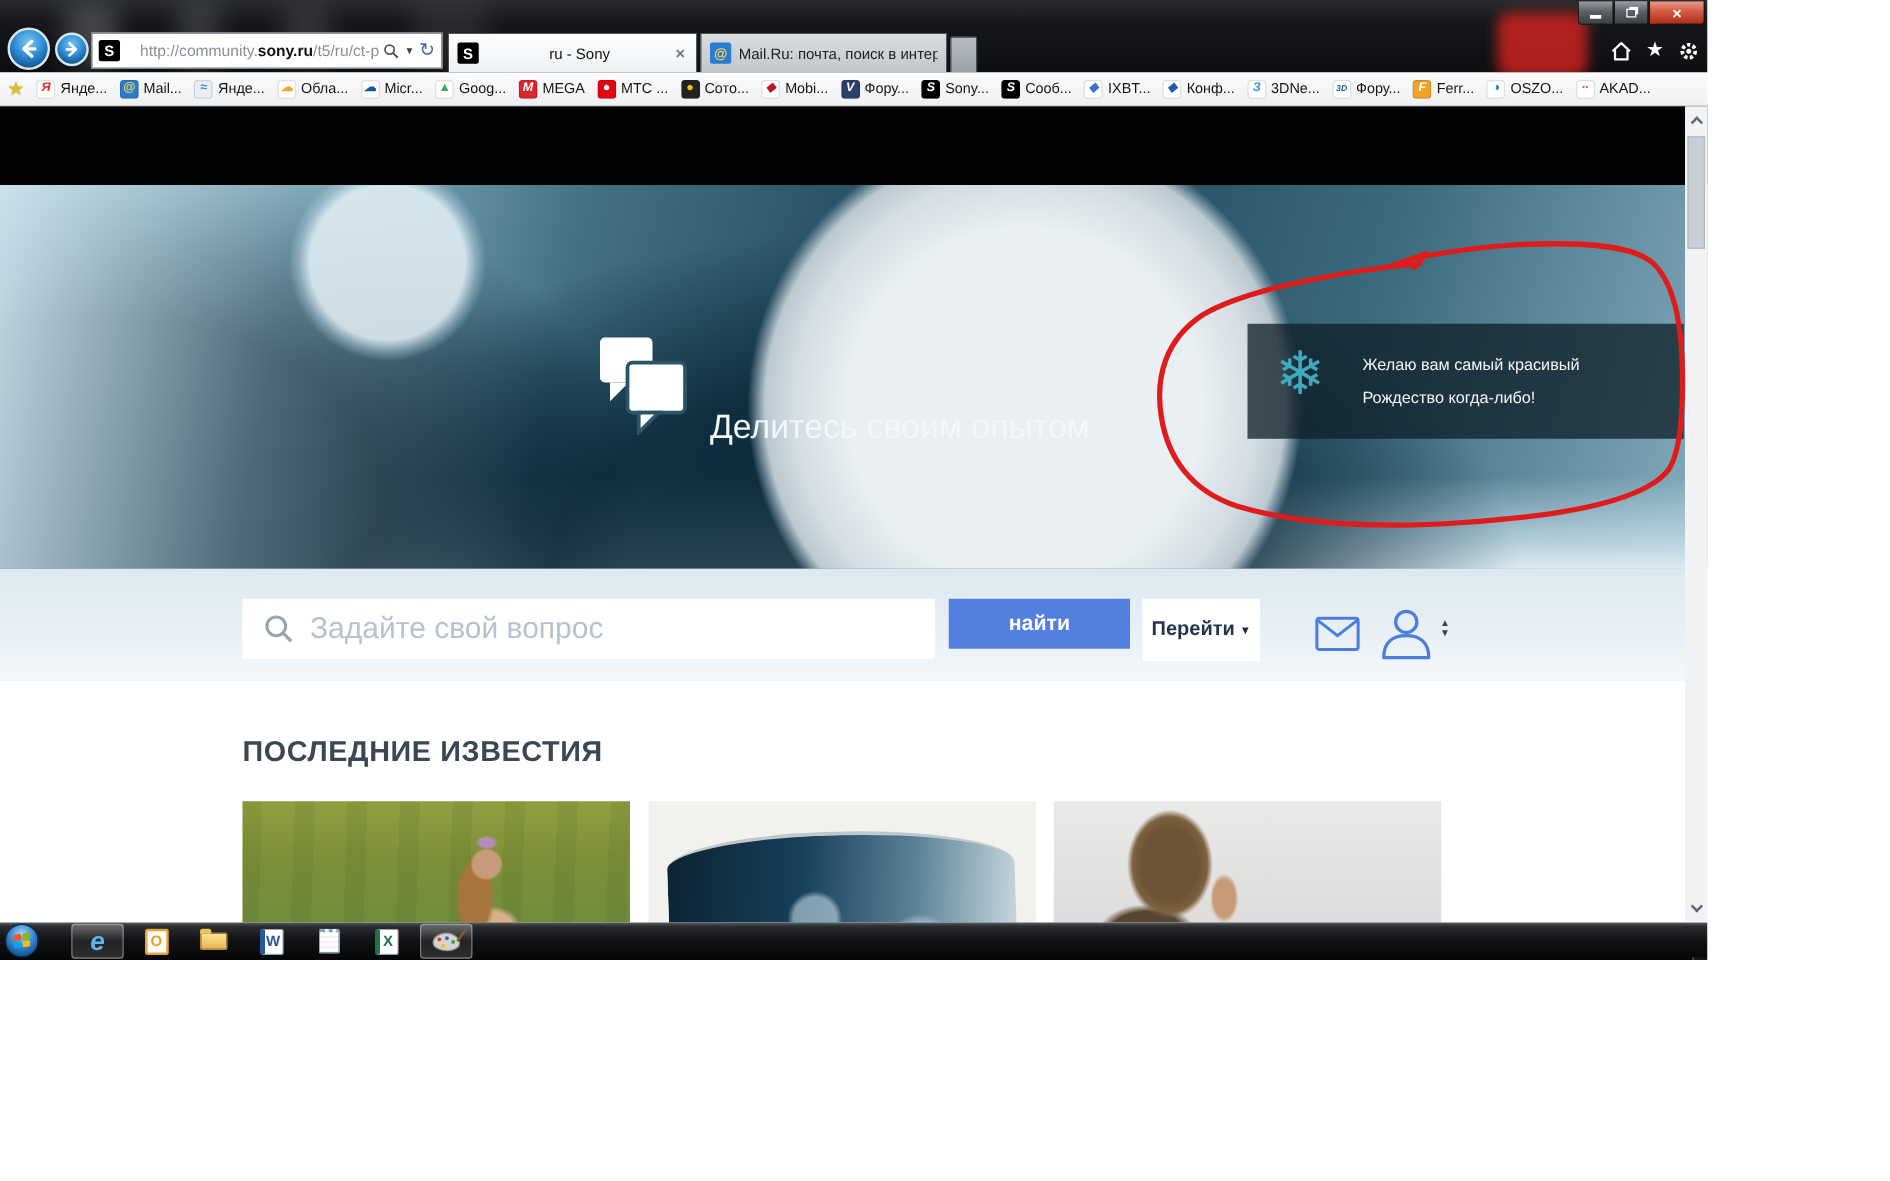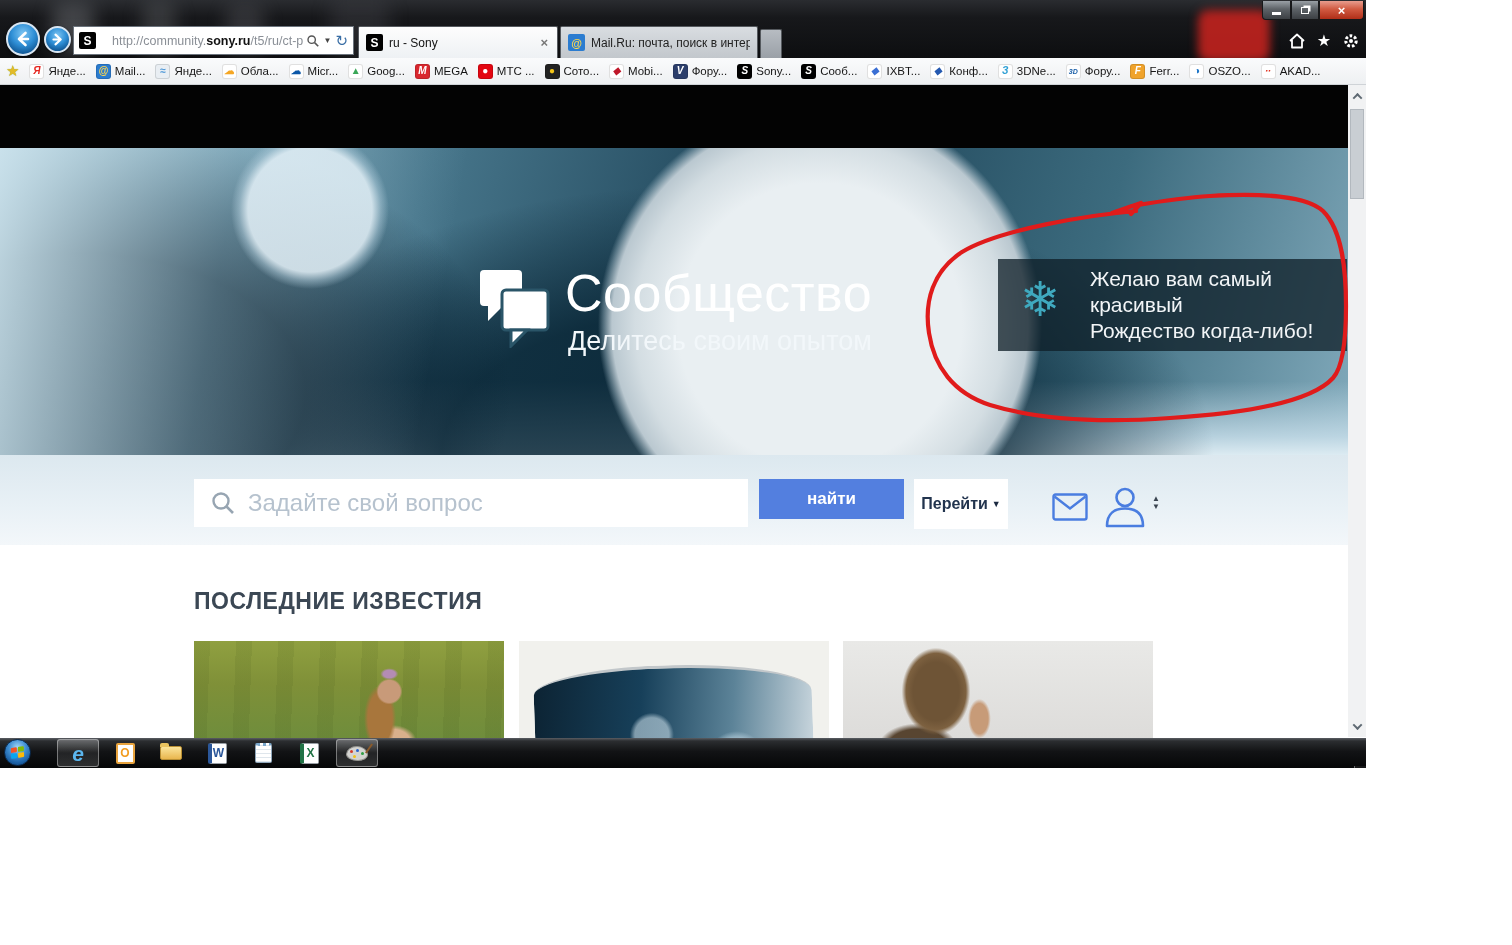--- a/index.html
+++ b/index.html
@@ -28,21 +28,21 @@
   .favicon.mail { background:#2b7cd0; color:#ffd74d; font-size:11px; }
   .urltext { font-size:12.5px; margin-left:16px; white-space:nowrap; overflow:hidden; flex:1; color:#8a8f96; }
   .urltext .bold { color:#111; font-weight:bold; }
   .addricons { display:flex; align-items:center; gap:4px; flex:none; color:#555; }
   .caretchar { font-size:8px; color:#444; }
   .refresh { font-size:15px; color:#3a6ea5; line-height:1; }
   .tab { position:absolute; top:26px; height:32px; display:flex; align-items:center; padding:0 7px;
     border:1px solid #55595e; border-bottom:none; border-radius:2px 2px 0 0; font-size:12px; }
   .tab.active { left:358px; width:200px; background:linear-gradient(180deg,#fdfdfd,#eef1f4); color:#111; z-index:2; }
   .tab.inactive { left:560px; width:198px; background:linear-gradient(180deg,#d9dde1,#c2c7cc); color:#222; }
-  .tabtitle { margin-left:6px; flex:1; white-space:nowrap; overflow:hidden; }
+  .tabtitle { margin-left:6px; flex:1; white-space:nowrap; overflow:hidden;text-align:center; }
   .tabclose { color:#777; font-size:13px; font-weight:bold; padding:0 2px; }
   .newtab { position:absolute; left:760px; top:29px; width:22px; height:29px; background:linear-gradient(180deg,#b7bcc2,#9aa0a7); border-radius:2px 2px 0 0; border:1px solid #55595e; border-bottom:none; }
   .winbtns { position:absolute; left:1262px; top:1px; display:flex; }
   .wbtn { height:19px; border:1px solid #17181a; border-top:none; display:flex; align-items:center; justify-content:center;
     background:linear-gradient(180deg,#9aa0a6 0%,#5d6267 45%,#3c4044 100%); }
   .wbtn.min { width:29px; border-radius:0 0 0 4px; }
   .wbtn.res { width:28px; }
   .wbtn.cls { width:45px; border-radius:0 0 4px 0; background:linear-gradient(180deg,#e89d8e 0%,#d15b42 45%,#b02e18 100%); color:#fff; font-size:13px; font-weight:bold; }
   .minbar { width:9px; height:3px; background:#fff; margin-top:7px; }
   .resbox { width:8px; height:7px; border:1px solid #fff; box-shadow:2px -2px 0 -0.5px #fff; }
@@ -82,21 +82,21 @@
       radial-gradient(ellipse 560px 300px at 52% 100%, rgba(9,38,54,0.85) 0 48%, rgba(0,0,0,0) 90%),
       linear-gradient(180deg, rgba(0,0,0,0) 76%, rgba(198,221,233,0.85) 94%, #dcebf2 100%),
       linear-gradient(105deg, #9cc3d2 0%, #47768b 30%, #1d4256 55%, #3c6b7e 78%, #86aebf 100%);
   }
   .bubbles-icon { position:absolute; left:478px; top:118px; }
   .herotitle { position:absolute; left:565px; top:115px; font-size:52px; color:#fff; letter-spacing:0.5px; }
   .herosub { position:absolute; left:568px; top:178px; font-size:27px; color:#f2f7fa; }
   .greeting { position:absolute; left:998px; top:111px; width:349px; height:92px; background:rgba(14,30,40,0.76);
     display:flex; align-items:center; }
   .snow { position:absolute; left:22px; top:17px; font-size:48px; line-height:1; }
-  .gtext { margin-left:92px; font-size:21px; color:#f2f5f7; line-height:26px; }
+  .gtext { margin-left:92px; font-size:13px; color:#f2f5f7; line-height:26px; }
 
   
   .searchband { position:absolute; left:0; top:455px; width:1366px; height:90px;
     background:linear-gradient(180deg,#dce8ef 0%,#e9f1f6 60%,#f3f7fa 100%); }
   .qinput { position:absolute; left:194px; top:24px; width:554px; height:48px; background:#fff; display:flex; align-items:center; padding-left:16px; }
   .qinput input { border:none; outline:none; flex:1; font-size:24px; color:#33404d; margin-left:12px; font-family:"Liberation Sans", sans-serif; background:transparent; }
   .qinput input::placeholder { color:#b6c2ce; }
   .findbtn { position:absolute; left:759px; top:24px; width:145px; height:40px; color:#fff; font-size:17px; font-weight:bold;
     display:flex; align-items:center; justify-content:center; cursor:pointer; }
   .gobtn { position:absolute; left:914px; top:24px; width:94px; height:50px; background:#fff; color:#22344e;
@@ -372,21 +372,20 @@
 
   <div class="hero">
     <svg class="bubbles-icon" width="74" height="82" viewBox="0 0 74 82">
       <rect x="2" y="4" width="42" height="36" rx="4" fill="#fff"></rect>
       <path d="M10 40 L10 55 L25 40 Z" fill="#fff"></path>
       <g stroke="#2a5568" stroke-width="3">
         <rect x="24" y="24" width="46" height="40" rx="4" fill="#fff"></rect>
         <path d="M33 64 L33 80 L49 64 Z" fill="#fff"></path>
       </g>
     </svg>
-    <div class="herotitle">Сообщество</div>
     <div class="herosub">Делитесь своим опытом</div>
     <div class="greeting">
       <span class="snow" style="color: rgb(63, 169, 191);">❄</span>
       <div class="gtext">
         <div>Желаю вам самый красивый</div>
         <div>Рождество когда-либо!</div>
       </div>
     </div>
   </div>
 

